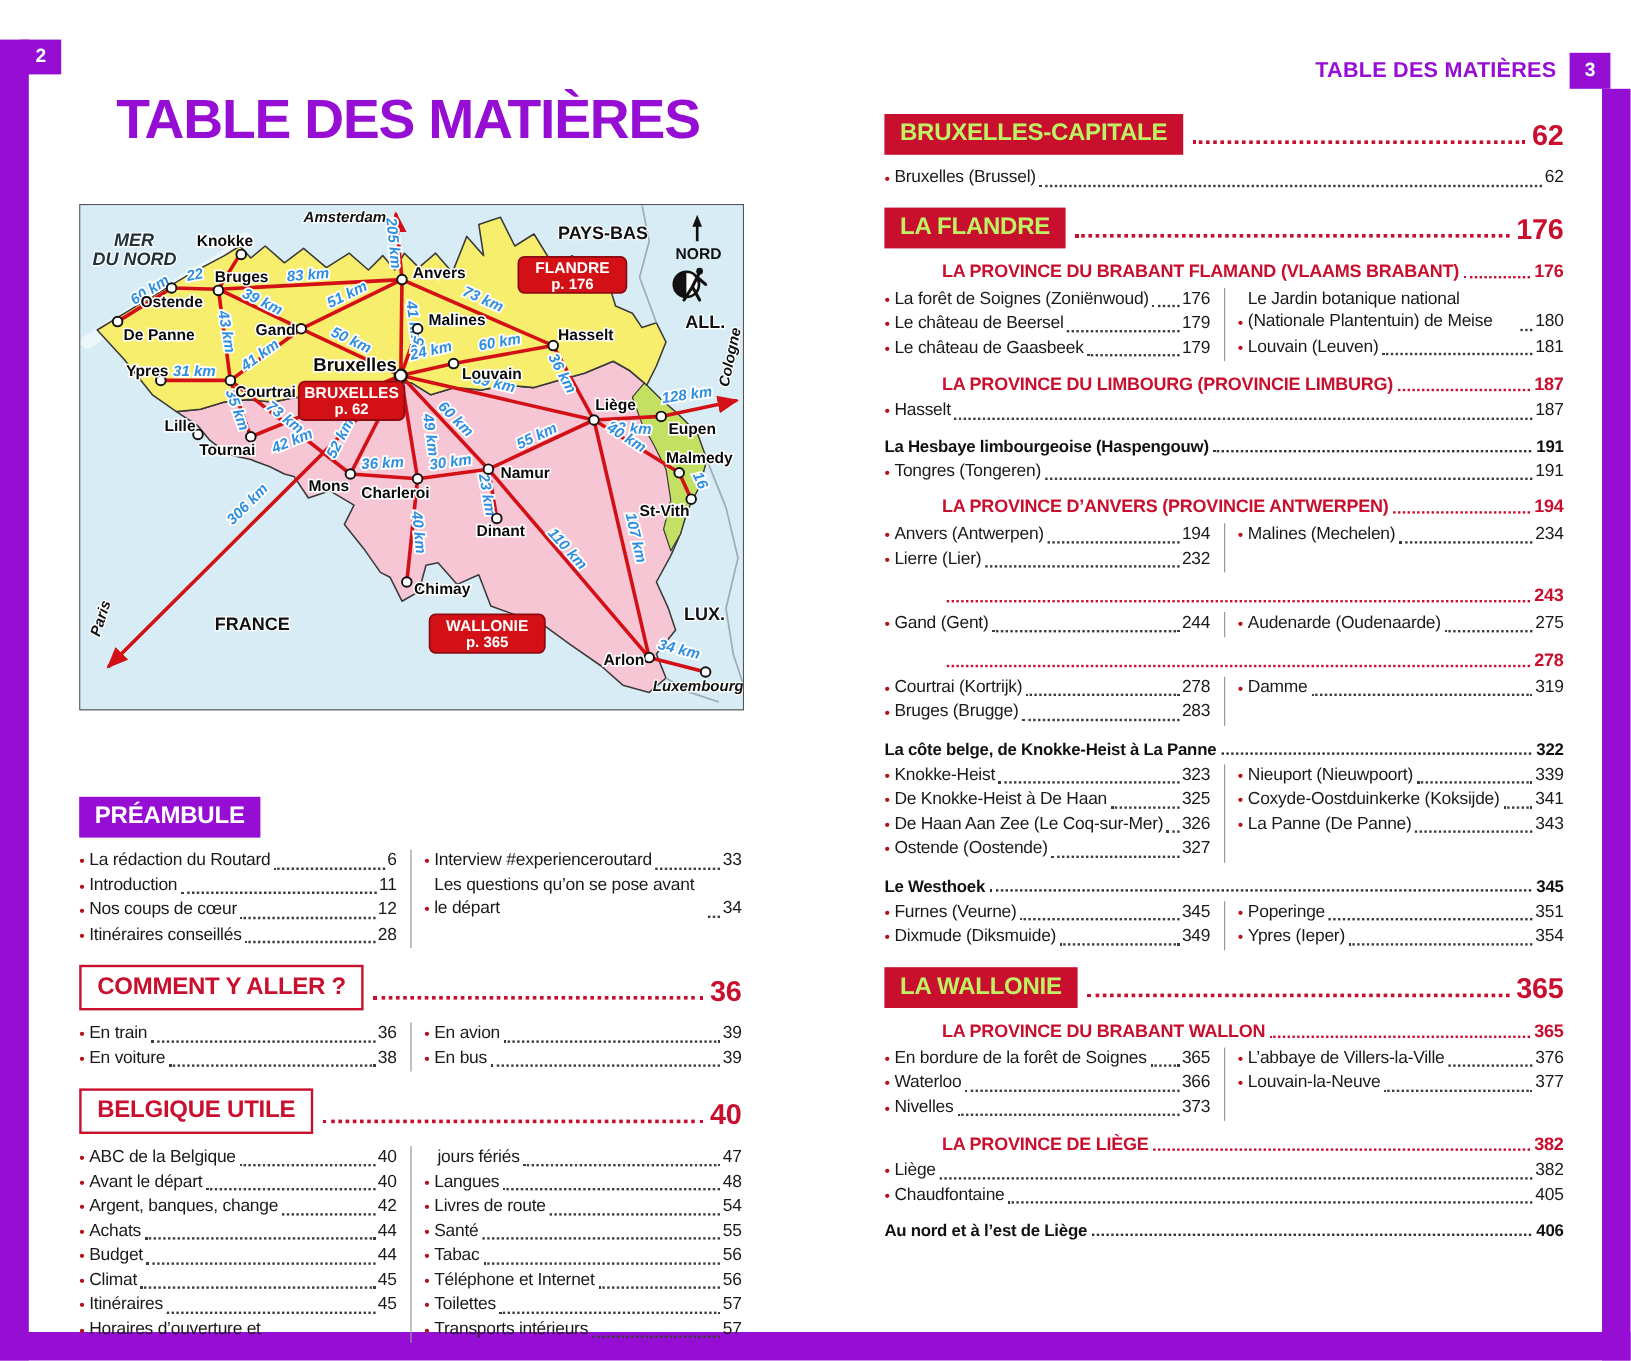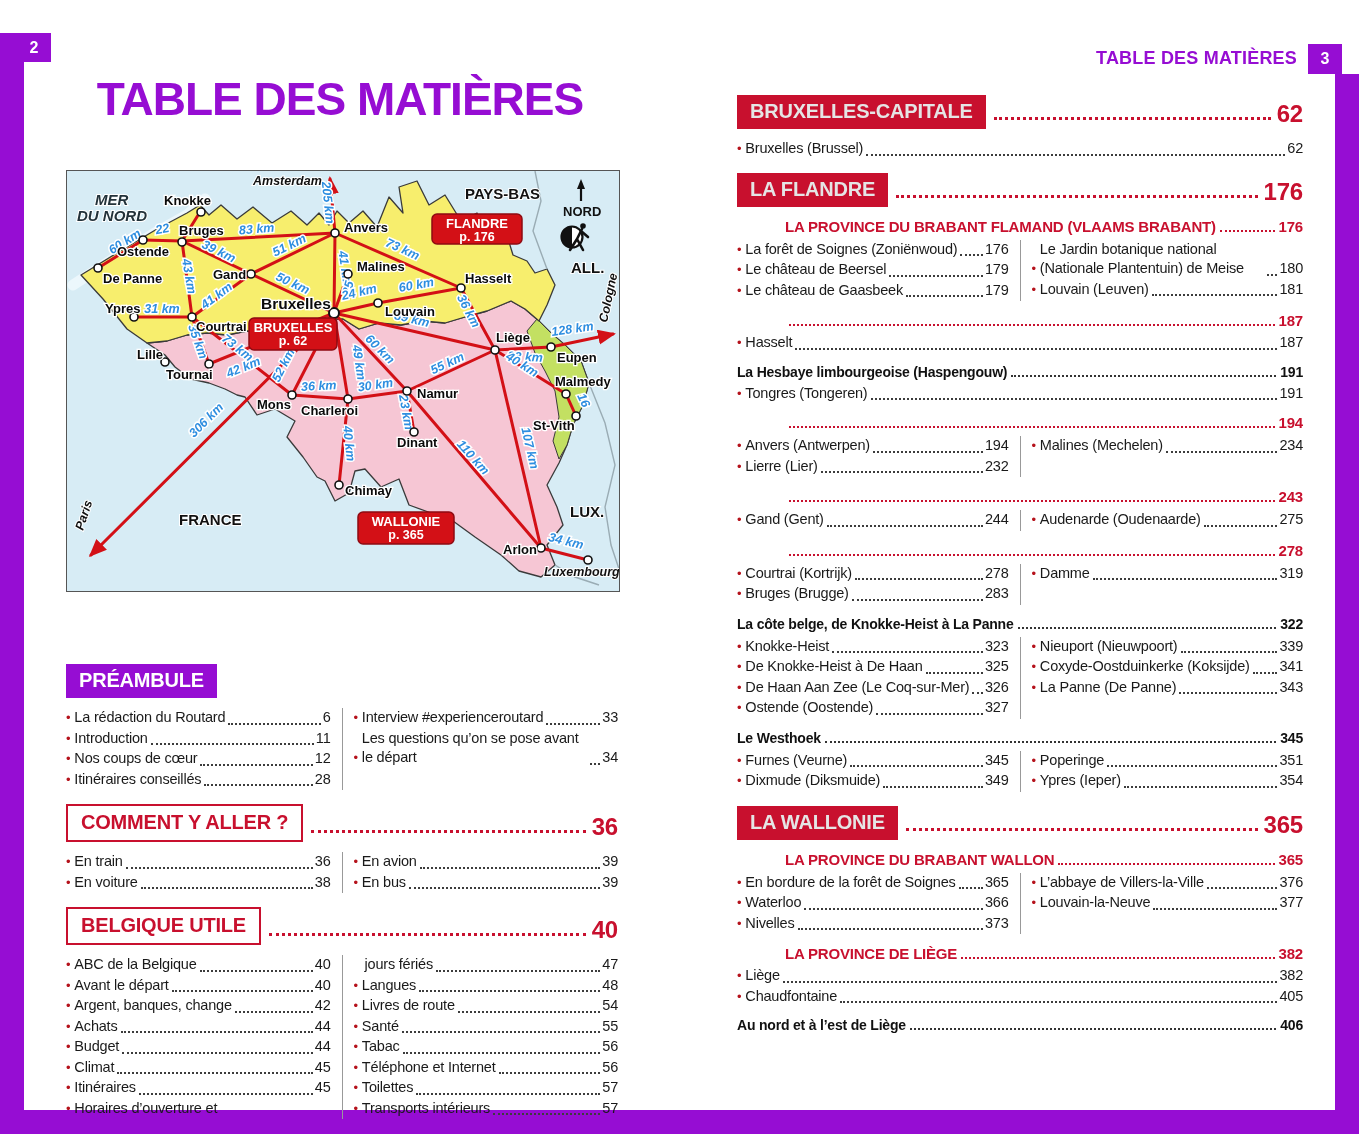--- a/index.html
+++ b/index.html
@@ -22,21 +22,21 @@
   #map-box{position:absolute;left:66px;top:170px;width:552px;height:420px;
            border:1.5px solid #555;background:#d7ecf5;}
   #map-box svg{display:block;}
   
   .toc{position:absolute;font-size:14.5px;letter-spacing:-0.2px;}
   #toc-left{left:66px;top:664px;width:552px;}
   #toc-right{left:737px;top:95px;width:566px;}
   .hd-row{display:flex;align-items:flex-end;margin:14px 0 10px;}
   .hd-row:first-child{margin-top:0;}
   .hd-box{font-weight:bold;font-size:20px;padding:5px 13px 6px;letter-spacing:-0.2px;white-space:nowrap;}
-  .hd-box.red{background:var(--red);color:#e5e5e5;}
+  .hd-box.red{background:var(--red);color:#bef264;}
   .hd-box.purple{background:var(--purple);color:#fff;}
   .hd-box.outline{background:#fff;color:var(--red);border:2px solid var(--red);}
   .hd-dots{flex:1;border-bottom:3px dotted var(--red);margin:0 6px 9px 8px;}
   .hd-pg{color:var(--red);font-weight:bold;font-size:24px;margin-bottom:1px;}
   .sub-row{display:flex;align-items:flex-end;font-weight:bold;margin:11px 0 3px;}
   .sub-row.caps{color:var(--red);font-size:15px;margin-left:48px;}
   .sub-row.boldblk{color:#111;font-size:14px;}
   .sub-row .t{white-space:normal;}
   .sub-dots{flex:1;margin:0 4px 3px 4px;min-width:14px;}
   .sub-row.caps .sub-dots{border-bottom:2px dotted var(--red);}
@@ -527,20 +527,21 @@
           </div>
           <div class="item">
             <span class="bu">•</span>
             <span class="lbl">Louvain (Leuven)</span>
             <span class="dots"></span>
             <span class="pg">181</span>
           </div>
         </div>
       </div>
       <div class="sub-row caps">
+        <span class="t">LA PROVINCE DU LIMBOURG (PROVINCIE LIMBURG)</span>
         <span class="sub-dots"></span>
         <span class="pg">187</span>
       </div>
       <div class="block-full">
         <div class="item">
           <span class="bu">•</span>
           <span class="lbl">Hasselt</span>
           <span class="dots"></span>
           <span class="pg">187</span>
         </div>
@@ -552,20 +553,21 @@
       </div>
       <div class="block-full">
         <div class="item">
           <span class="bu">•</span>
           <span class="lbl">Tongres (Tongeren)</span>
           <span class="dots"></span>
           <span class="pg">191</span>
         </div>
       </div>
       <div class="sub-row caps">
+        <span class="t">LA PROVINCE D’ANVERS (PROVINCIE ANTWERPEN)</span>
         <span class="sub-dots"></span>
         <span class="pg">194</span>
       </div>
       <div class="block-cols">
         <div class="col">
           <div class="item">
             <span class="bu">•</span>
             <span class="lbl">Anvers (Antwerpen)</span>
             <span class="dots"></span>
             <span class="pg">194</span>

